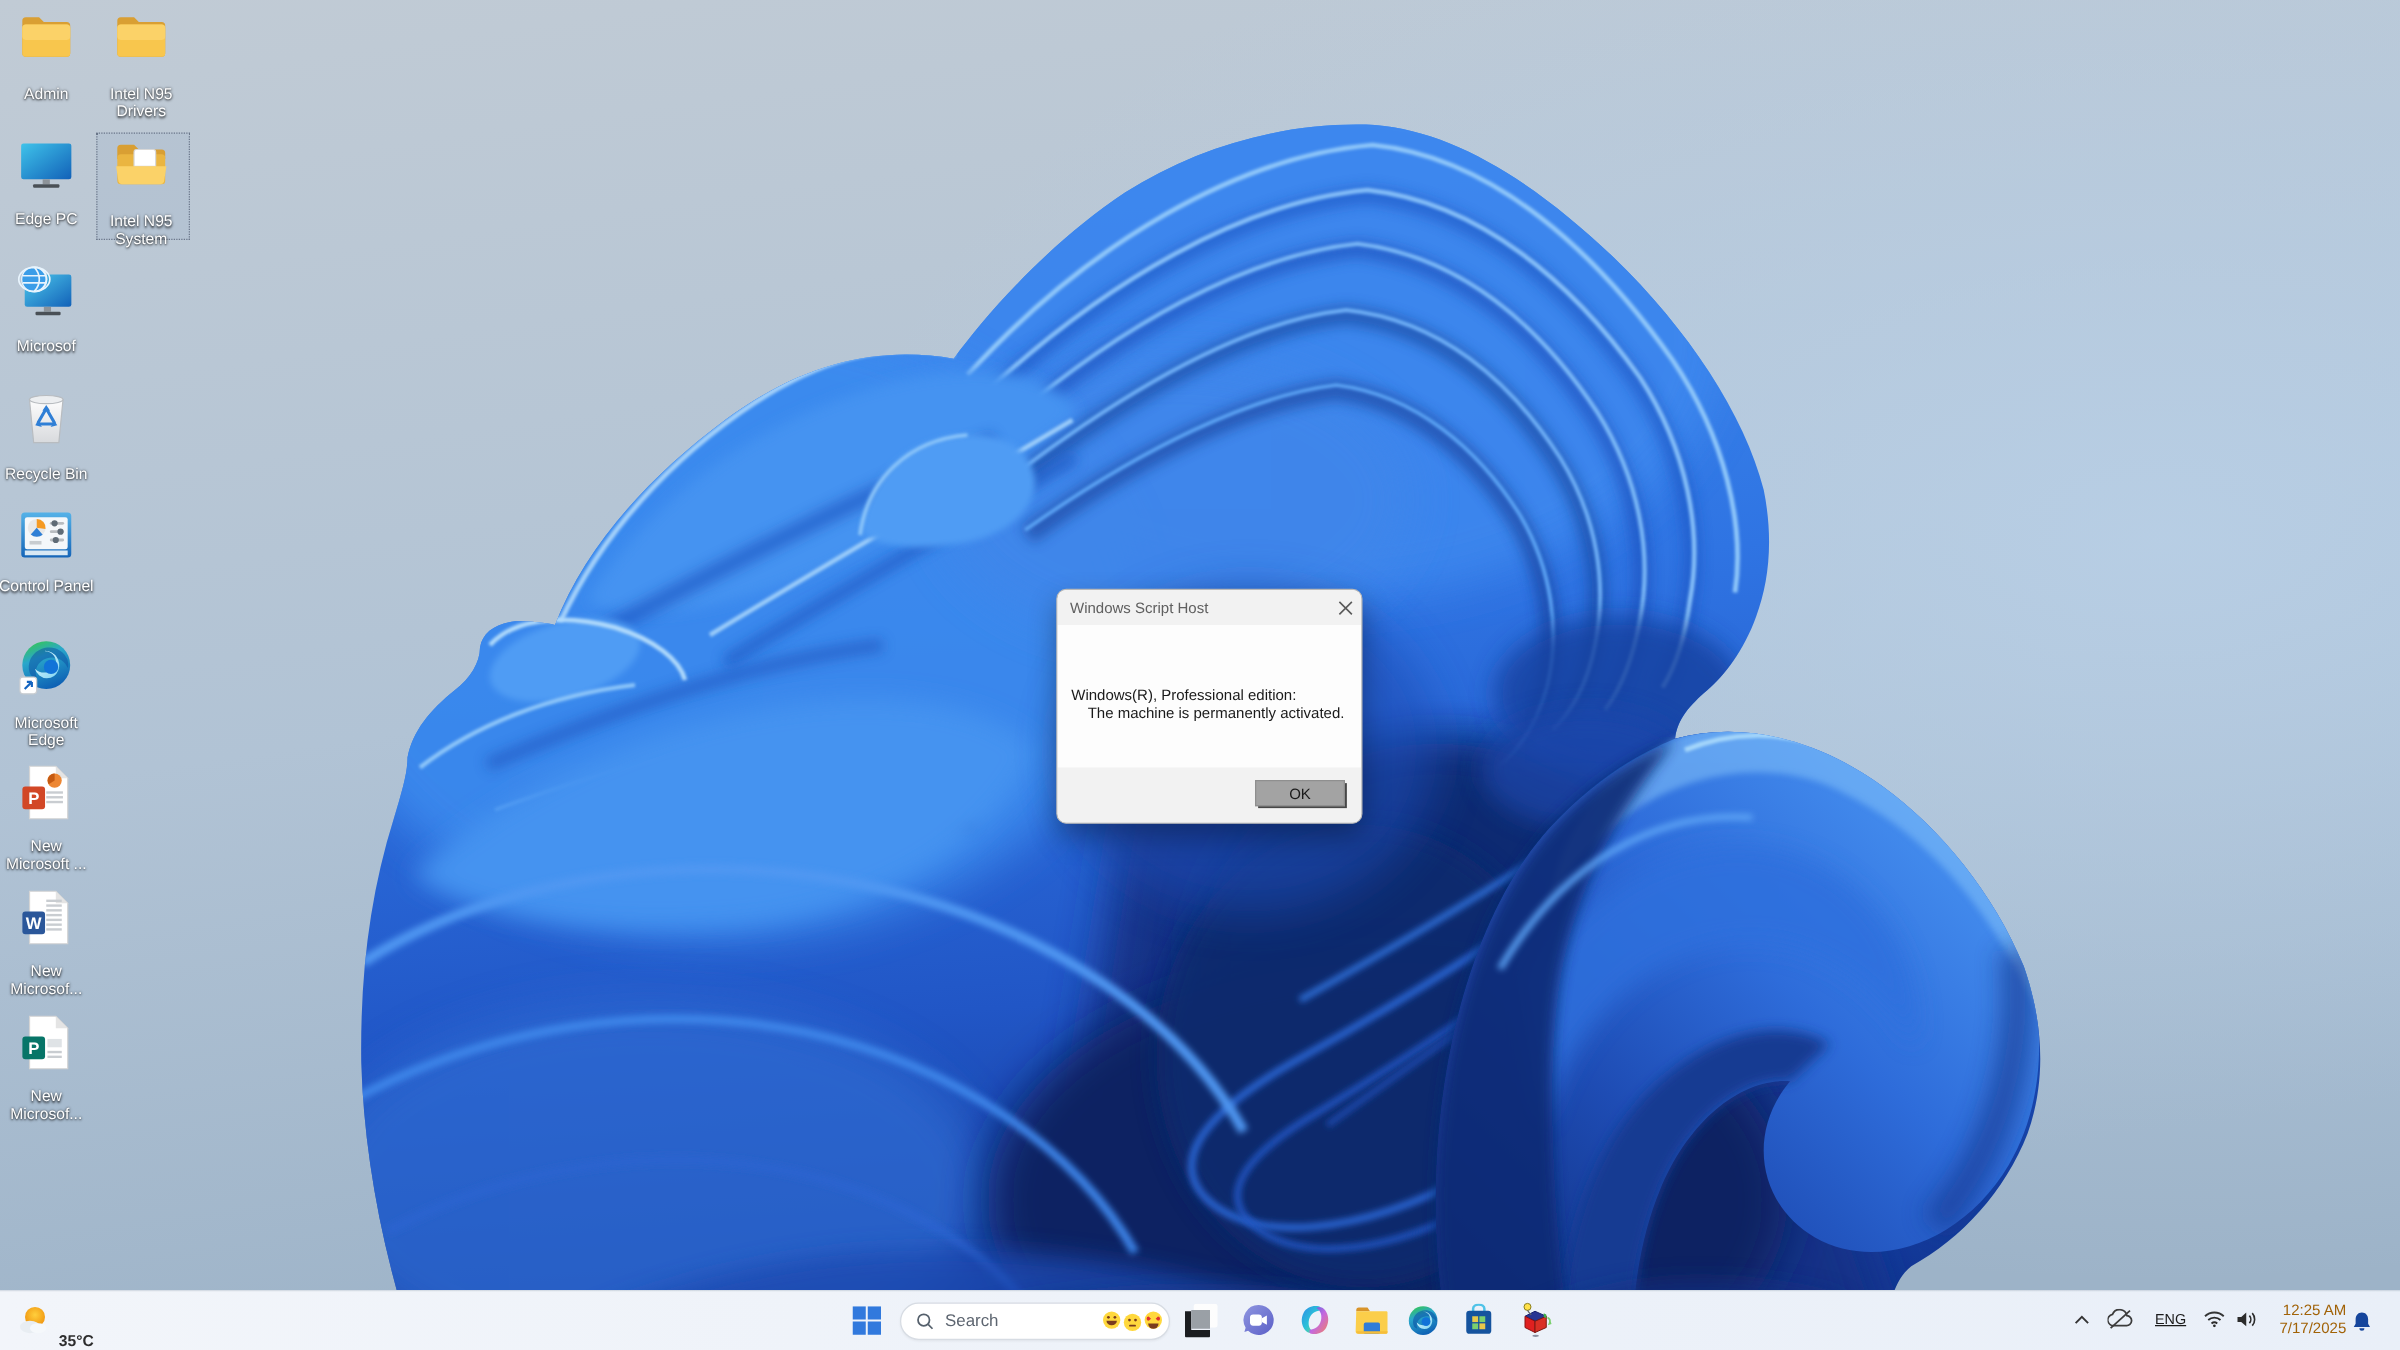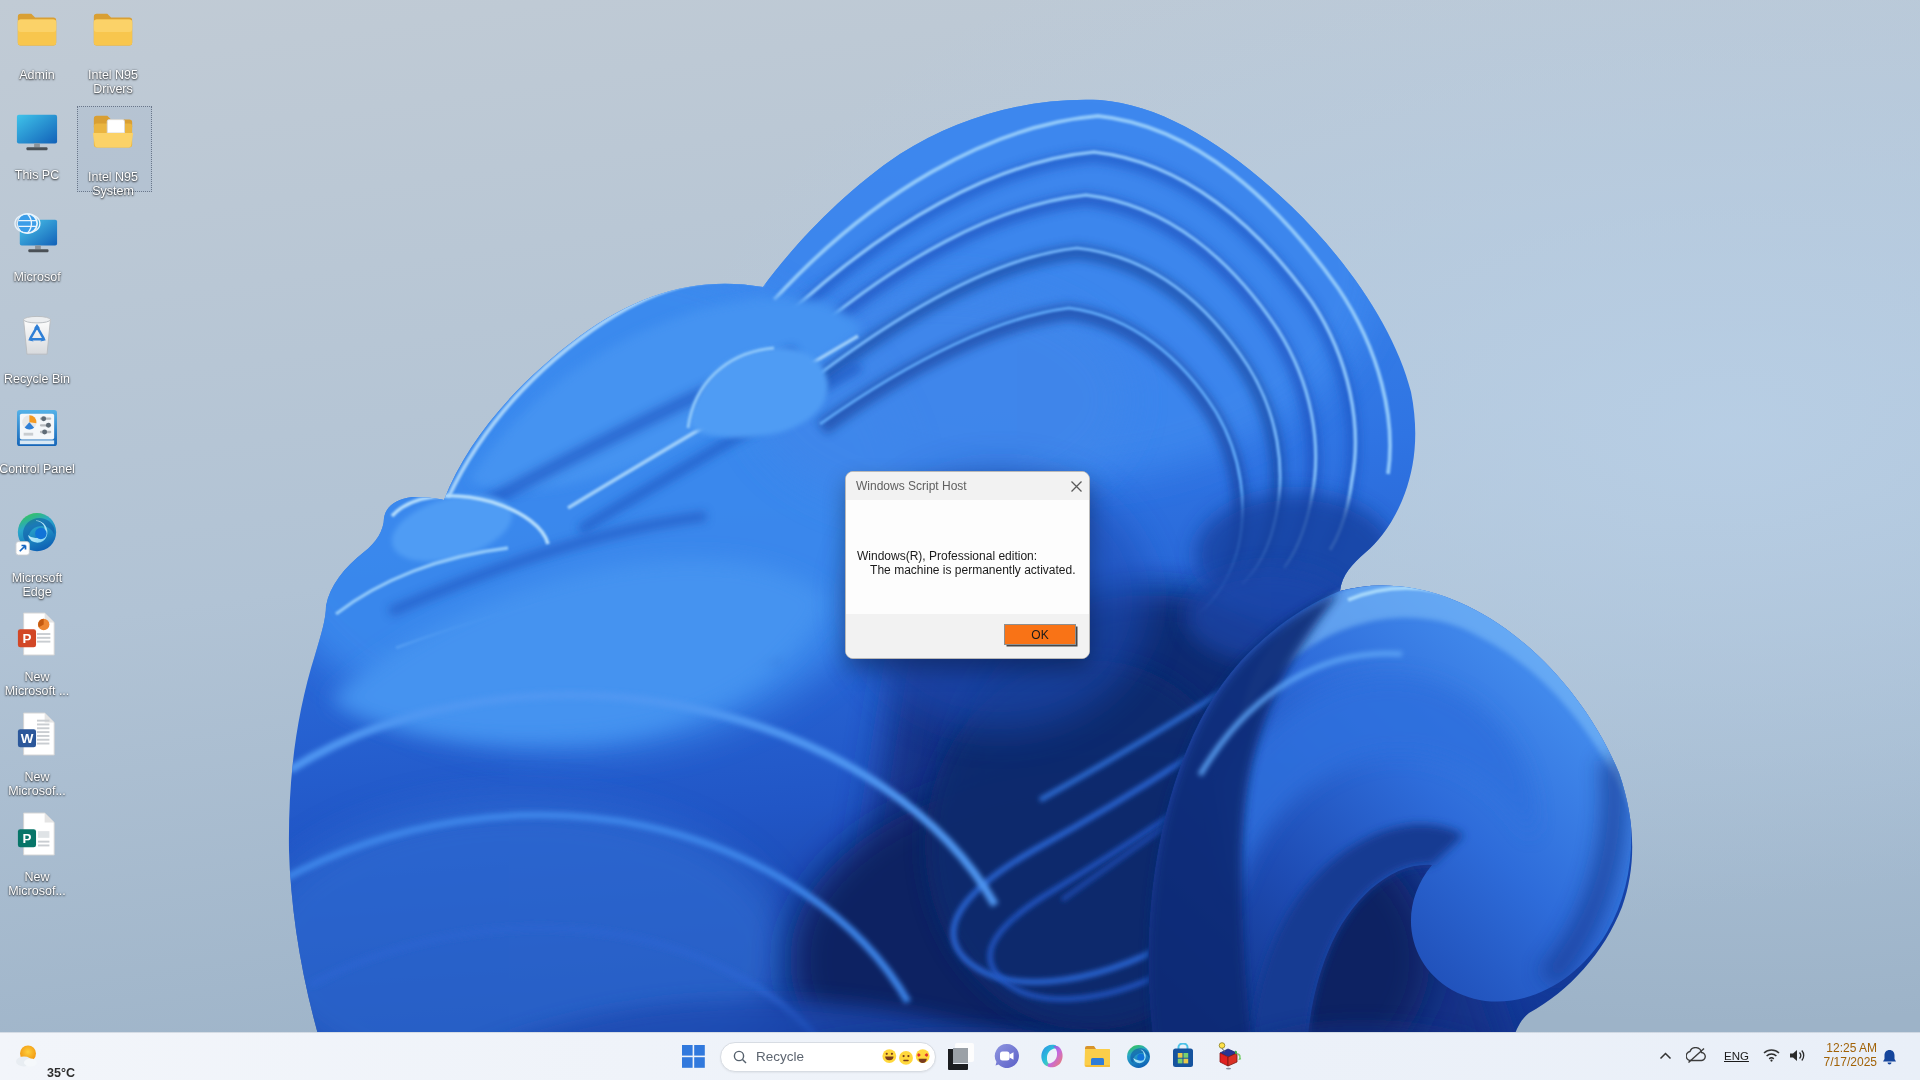--- a/index.html
+++ b/index.html
@@ -9,21 +9,21 @@
 .ic .im{display:block;margin:0 auto;}
 .ic .lb{display:block;margin-top:15px;font-size:12.5px;line-height:13.5px;color:#fff;text-shadow:0 1px 2px rgba(0,0,0,.75),0 0 2px rgba(0,0,0,.5);}
 
 #dlg{position:absolute;left:845px;top:471px;width:245px;height:188px;background:#fbfbfb;border:1px solid #b8b8b8;border-radius:8px;box-shadow:0 10px 22px rgba(0,0,0,.30);box-sizing:border-box;overflow:hidden;}
 #dlg .tbar{position:absolute;left:0;top:0;right:0;height:28px;background:#f2f2f2;}
 #dlg .ttl{position:absolute;left:10px;top:7px;font-size:12px;color:#606060;}
 #dlg .x{position:absolute;right:6px;top:8px;width:13px;height:13px;}
 #dlg .body{position:absolute;left:0;top:28px;right:0;bottom:44px;background:#fdfdfd;}
 #dlg .msg{position:absolute;left:11px;top:54px;font-size:12px;line-height:13.5px;color:#1a1a1a;white-space:pre;margin-top:24px;}
 #dlg .foot{position:absolute;left:0;bottom:0;right:0;height:44px;background:#f2f2f2;}
-#dlg .ok{position:absolute;right:13px;top:10px;width:72px;height:21px;background:#f97316;border:1px solid #8f8f8f;box-shadow:2px 2px 0 -0.5px #474747;font-size:12px;color:#1a1a1a;text-align:center;line-height:20px;box-sizing:border-box;}
+#dlg .ok{position:absolute;right:13px;top:10px;width:72px;height:21px;background:#a3a3a3;border:1px solid #8f8f8f;box-shadow:2px 2px 0 -0.5px #474747;font-size:12px;color:#1a1a1a;text-align:center;line-height:20px;box-sizing:border-box;}
 #tb{position:absolute;left:0;top:1032px;width:1920px;height:48px;background:linear-gradient(to right,#f2f5fa,#e9eff8);border-top:1px solid rgba(160,175,190,.35);box-sizing:border-box;}
 .tbi{position:absolute;top:0;height:48px;display:flex;align-items:center;}
 #wx{left:14px;top:1032px;gap:7px;}
 #wx .t1{font-size:12.5px;color:#2d2d2d;line-height:14px;font-weight:700;margin-top:48px;}
 #srch{position:absolute;left:720px;top:1042px;width:214px;height:28px;background:#fff;border:1px solid #d7dce3;border-radius:15px;box-shadow:0 1px 2px rgba(0,0,0,.06);}
 #srch .stx{position:absolute;left:35px;top:6px;font-size:13.5px;color:#5d6570;}
 .trt{position:absolute;font-size:12px;color:#1b1b1b;text-decoration:underline;}
 #clk{position:absolute;right:43px;top:1041px;text-align:right;font-size:12px;color:#a16207;line-height:14px;}
 </style>
 </head>
@@ -166,21 +166,21 @@
         <defs>
           <linearGradient id="scr1" x1="0" y1="0" x2="1" y2="1">
             <stop offset="0" stop-color="#3fc3ea"></stop>
             <stop offset="1" stop-color="#1261b8"></stop>
           </linearGradient>
         </defs>
         <rect x="3" y="5" width="42" height="30" rx="2" fill="url(#scr1)"></rect>
         <rect x="21" y="35" width="6" height="4" fill="#8d9399"></rect>
         <rect x="13" y="39" width="22" height="3" rx="1" fill="#4a5056"></rect>
       </svg>
-      <span class="lb">This PC</span>
+      <span class="lb">Edge PC</span>
     </div>
 <div class="ic" style="left:75px;top:110px">
       <svg class="im" width="46" height="46" viewBox="0 0 48 48">
         <path d="M4,9 a3,3 0 0 1 3,-3 h11 l4,4 h19 a3,3 0 0 1 3,3 v5 h-40 z" fill="#d99f33"></path>
         <rect x="4" y="14" width="40" height="25" rx="3" fill="#eab541"></rect>
         <path d="M20,10 h14 a2,2 0 0 1 2,2 v12 h-18 v-12 a2,2 0 0 1 2,-2 z" fill="#fff" stroke="#d8d8d8"></path>
         <path d="M3,24 h42 l-2,13 a3,3 0 0 1 -3,2 h-32 a3,3 0 0 1 -3,-2 z" fill="#fbd268"></path>
       </svg>
       <span class="lb">Intel N95<br>System</span>
     </div>
@@ -356,21 +356,21 @@
         <rect x="12.2" y="0" width="10.6" height="10.6"></rect>
         <rect x="0" y="12.2" width="10.6" height="10.6"></rect>
         <rect x="12.2" y="12.2" width="10.6" height="10.6"></rect>
       </g>
     </svg>
 <div id="srch">
  <svg style="position:absolute;left:12px;top:7px" width="14" height="14" viewBox="0 0 14 14">
         <circle cx="6" cy="6" r="4.6" fill="none" stroke="#55606c" stroke-width="1.4"></circle>
         <path d="M9.5,9.5 L13,13" stroke="#55606c" stroke-width="1.4"></path>
       </svg>
- <div class="stx">Recycle</div>
+ <div class="stx">Search</div>
  <g>
  <svg style="position:absolute;right:4px;top:5px" width="50" height="18" viewBox="0 0 54 18">
   <circle cx="9" cy="8" r="7.5" fill="#ffd83d"></circle>
           <path d="M4.5,8.5 a4.5,4 0 0 0 9,0 z" fill="#7a3c1e"></path>
           <circle cx="6.2" cy="5.6" r="1.2" fill="#7a3c1e"></circle>
           <circle cx="11.8" cy="5.6" r="1.2" fill="#7a3c1e"></circle>
   <circle cx="27" cy="10" r="7.5" fill="#ffd83d"></circle>
           <circle cx="24.4" cy="8" r="1.2" fill="#7a3c1e"></circle>
           <circle cx="29.6" cy="8" r="1.2" fill="#7a3c1e"></circle>
           <rect x="24" y="12" width="6" height="1.6" rx="0.8" fill="#7a3c1e"></rect>

